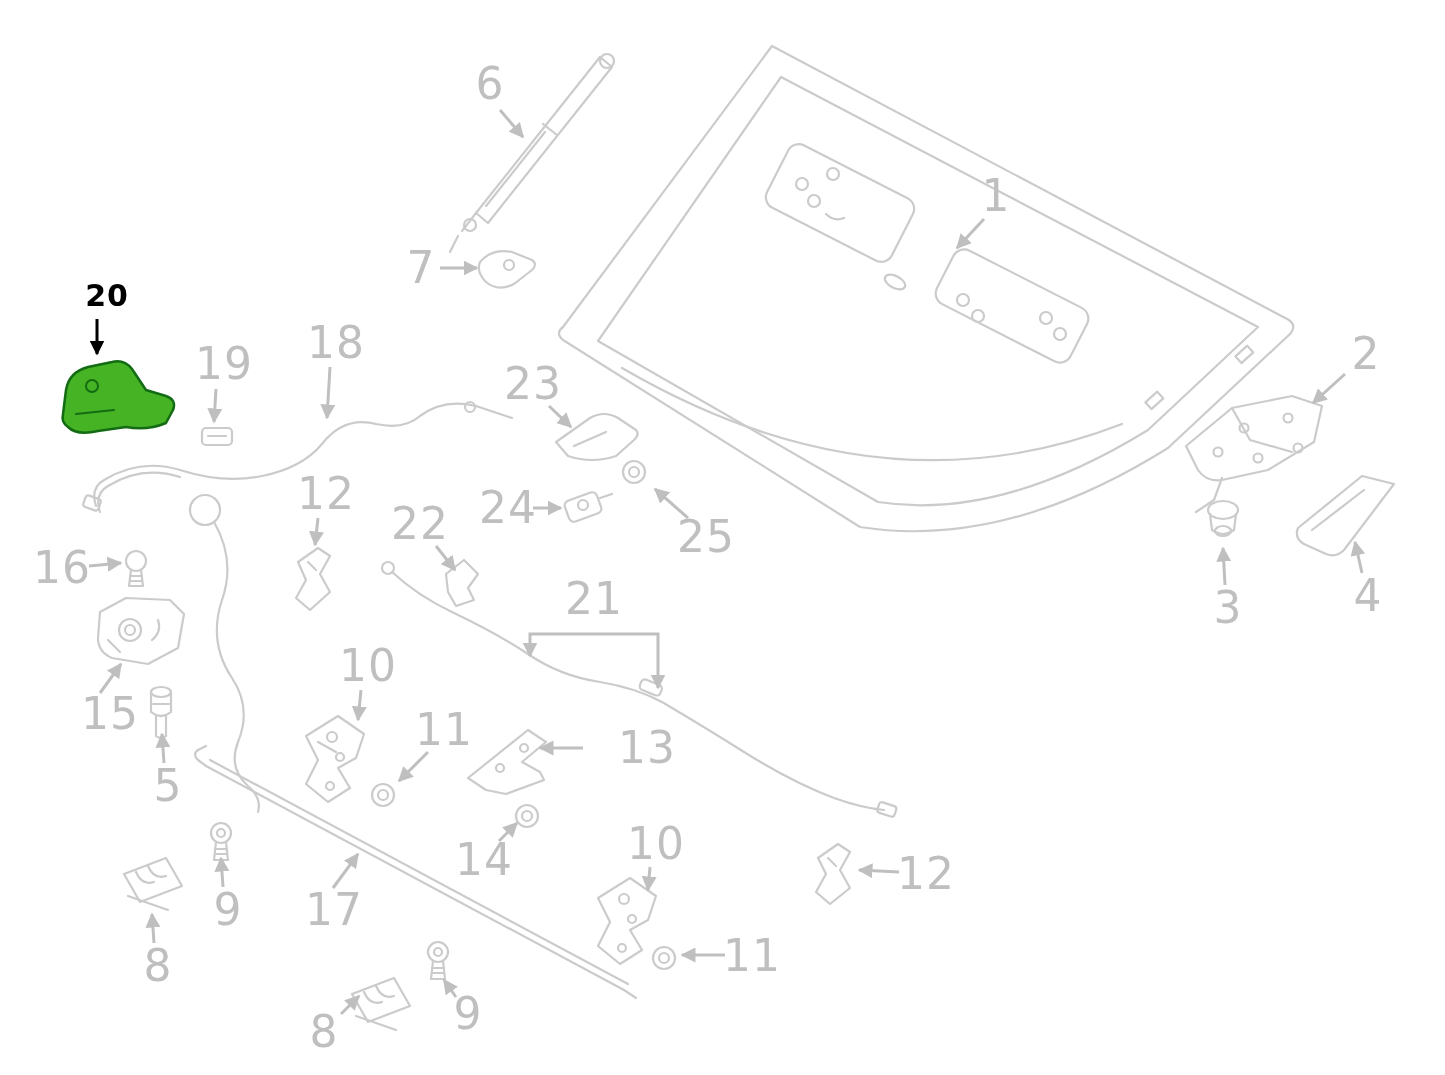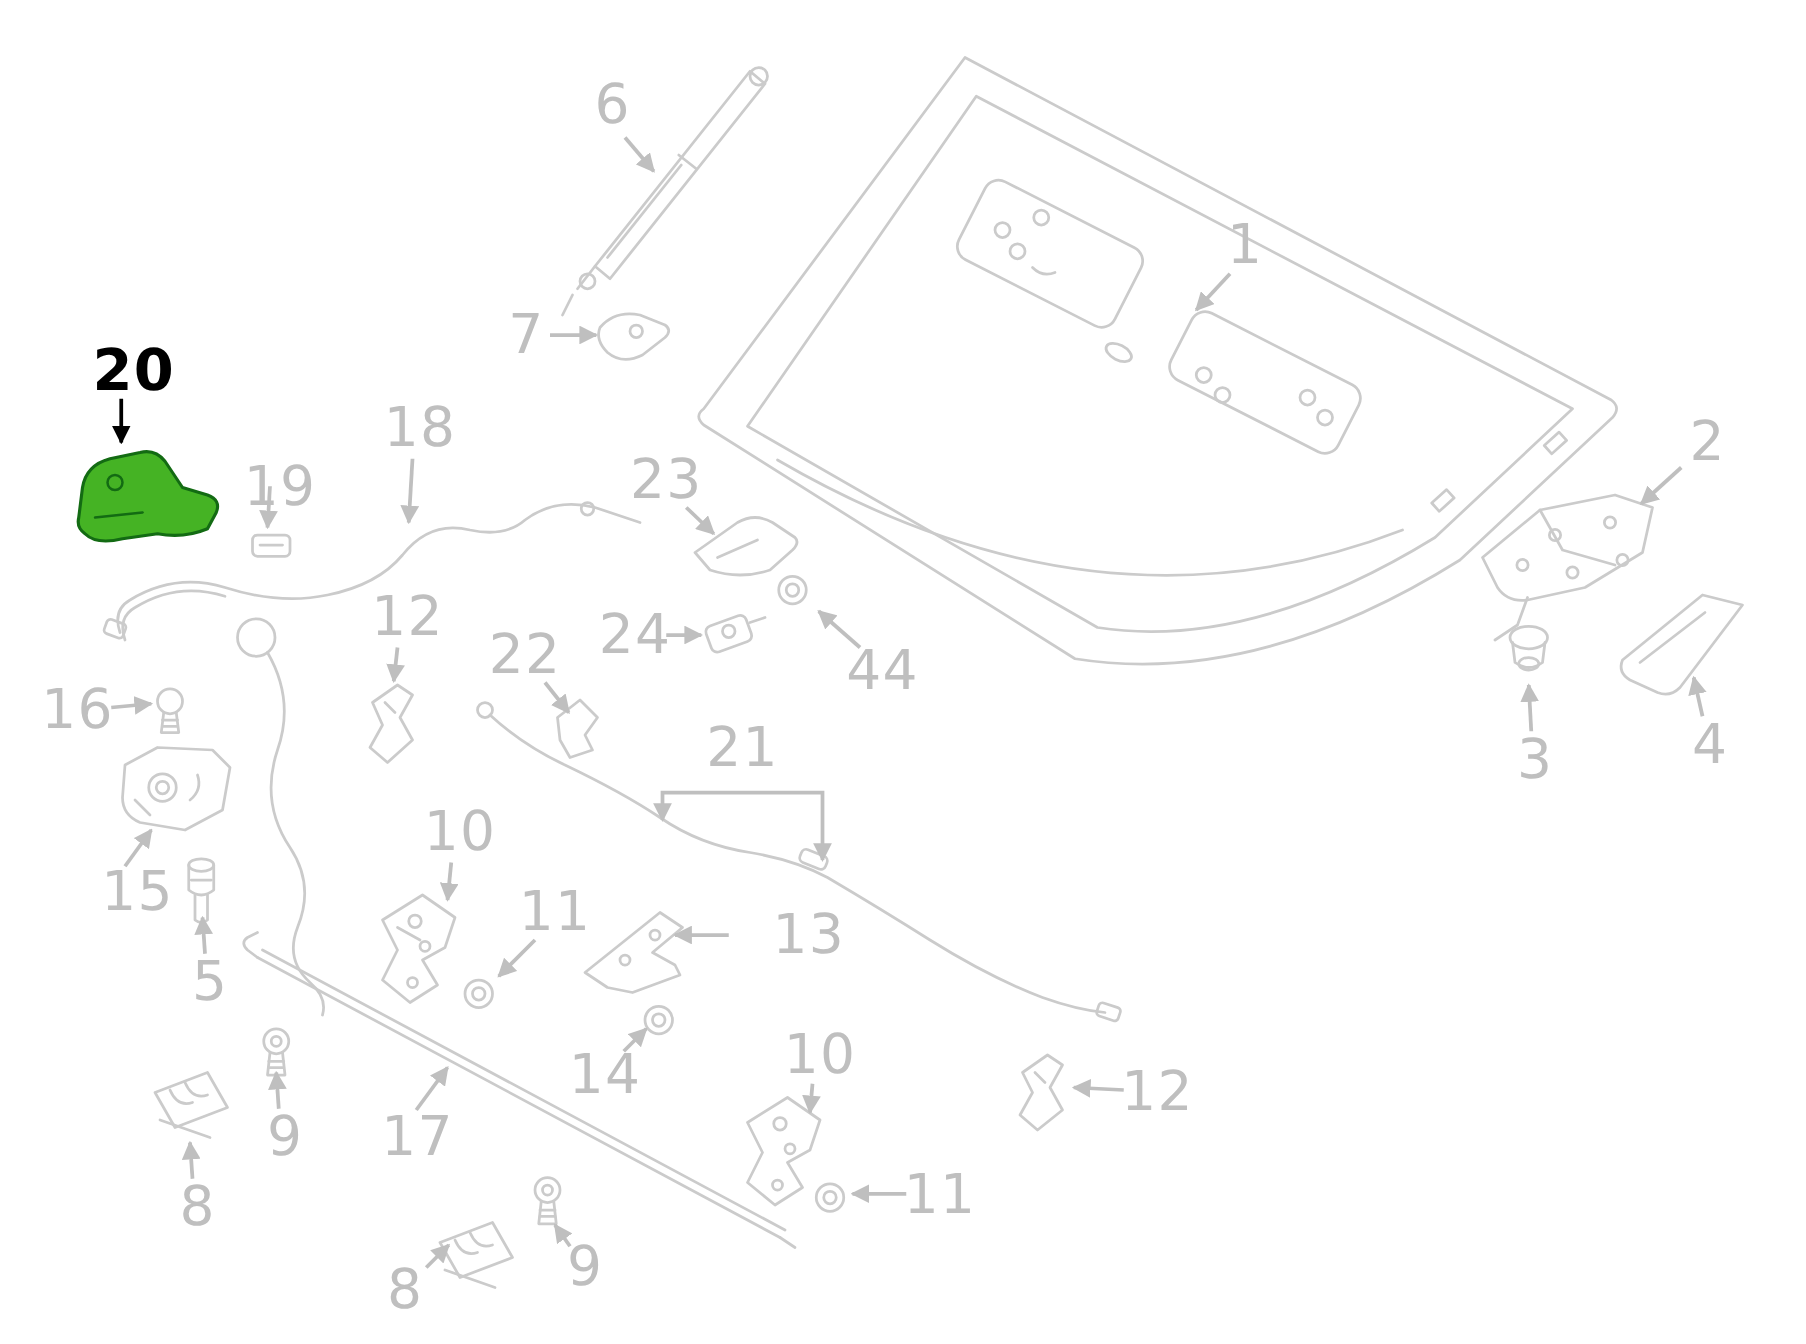--- a/index.html
+++ b/index.html
@@ -23,21 +23,21 @@
     line-height: 1;
     color: var(--label, #bfbfbf);
     letter-spacing: 1px;
     user-select: none;
     pointer-events: auto;
     cursor: pointer;
   }
   .part-label.highlight {
     color: var(--hl-label, #000000);
     font-weight: 600;
-    font-size: 46px;
+    font-size: 30px;
   }
   .leader { stroke: var(--label, #bfbfbf); stroke-width: 3; fill: none; }
   .leader.black { stroke: var(--hl-label, #000000); }
   .art { fill: none; stroke: var(--line, #cbcbcb); stroke-width: 2.2; stroke-linejoin: round; stroke-linecap: round; }
 </style>
 </head>
 <body>
 
 <div class="stage">
 
@@ -295,26 +295,26 @@
       <line x1="725" y1="955" x2="682" y2="955" class="leader" marker-end="url(#ah-gray)"></line>
       <line x1="341" y1="1014" x2="359" y2="996" class="leader" marker-end="url(#ah-gray)"></line>
       <line x1="456" y1="997" x2="444" y2="980" class="leader" marker-end="url(#ah-gray)"></line>
     </svg>
 
   <div id="labels-layer" class="layer">
       <span class="part-label" style="left: 490px; top: 84px;">6</span>
       <span class="part-label" style="left: 996px; top: 196px;">1</span>
       <span class="part-label" style="left: 421px; top: 268px;">7</span>
       <span class="part-label highlight" style="left: 107px; top: 296px;">20</span>
-      <span class="part-label" style="left: 224px; top: 364px; margin-top: 26px;">19</span>
+      <span class="part-label" style="left: 224px; top: 364px;">19</span>
       <span class="part-label" style="left: 336px; top: 343px;">18</span>
       <span class="part-label" style="left: 533px; top: 384px;">23</span>
       <span class="part-label" style="left: 1366px; top: 354px;">2</span>
       <span class="part-label" style="left: 508px; top: 508px;">24</span>
-      <span class="part-label" style="left: 706px; top: 537px;">44</span>
+      <span class="part-label" style="left: 706px; top: 537px;">25</span>
       <span class="part-label" style="left: 326px; top: 494px;">12</span>
       <span class="part-label" style="left: 420px; top: 524px;">22</span>
       <span class="part-label" style="left: 62px; top: 568px;">16</span>
       <span class="part-label" style="left: 594px; top: 599px;">21</span>
       <span class="part-label" style="left: 1228px; top: 608px;">3</span>
       <span class="part-label" style="left: 1368px; top: 596px;">4</span>
       <span class="part-label" style="left: 82px; top: 714px; margin-left: 28px;">15</span>
       <span class="part-label" style="left: 368px; top: 666px;">10</span>
       <span class="part-label" style="left: 444px; top: 730px;">11</span>
       <span class="part-label" style="left: 647px; top: 748px;">13</span>

